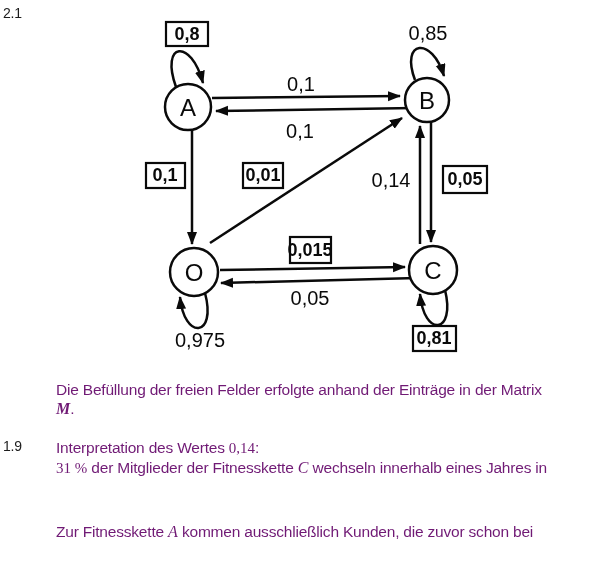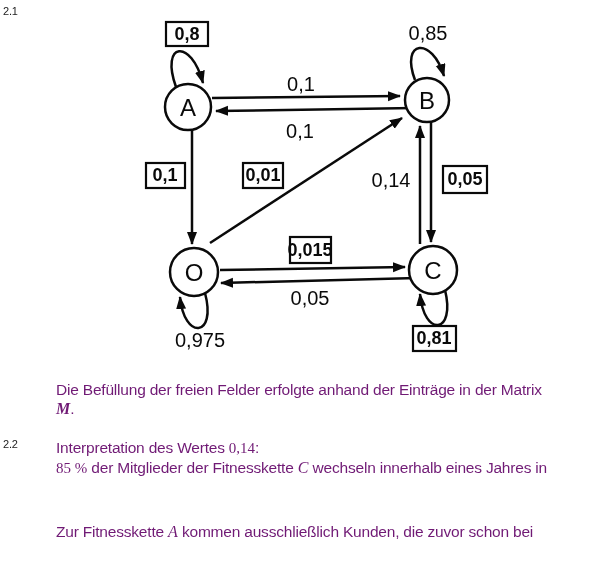--- a/index.html
+++ b/index.html
@@ -1,19 +1,19 @@
 <!DOCTYPE html>
 <html><head>
 <meta charset="utf-8">
 <style>
   html,body{margin:0;padding:0;background:#fff;}
   #page{position:relative;width:611px;height:571px;background:#fff;overflow:hidden;
         font-family:"Liberation Sans",sans-serif;color:#1c1c1c;}
   #diagram-svg{position:absolute;left:0;top:0;}
-  .sec-num{position:absolute;font-size:11px;letter-spacing:-0.2px;color:#1c1c1c;}
+  .sec-num{position:absolute;font-size:14px;letter-spacing:-0.2px;color:#1c1c1c;}
   .para{position:absolute;left:56px;font-size:15.5px;letter-spacing:-0.2px;line-height:19px;color:#701a75;}
   .para .line{white-space:nowrap;}
   .math-var{font-family:"Liberation Serif",serif;font-style:italic;font-size:16px;letter-spacing:0;}
   .math-bold{font-family:"Liberation Serif",serif;font-style:italic;font-weight:bold;font-size:16px;letter-spacing:0;}
   .math-num{font-family:"Liberation Serif",serif;font-size:15px;letter-spacing:0;}
   
   text{fill:#0a0a0a;}
   .node-lbl{font:400 24px "Liberation Sans",sans-serif;text-anchor:middle;}
   .edge-lbl{font:400 20px "Liberation Sans",sans-serif;text-anchor:middle;}
   .box-lbl{font:700 18px "Liberation Sans",sans-serif;text-anchor:middle;}
@@ -87,28 +87,28 @@
 
   <div class="para" style="top:380px;">
     <div class="line">
       <span>Die Befüllung der freien Felder erfolgte anhand der Einträge in der Matrix</span>
     </div>
     <div class="line">
       <span class="math-bold">M</span><span>.</span>
     </div>
   </div>
 
-  <div class="sec-num" style="left:3px;top:438px;">2.2</div>
+  <div class="sec-num" style="left:3px;top:438px;">1.9</div>
 
   <div class="para" style="top:438px;">
     <div class="line">
       <span>Interpretation des Wertes </span><span class="math-num">0,14</span><span>:</span>
     </div>
     <div class="line">
-      <span class="math-num">85 %</span><span> der Mitglieder der Fitnesskette </span><span class="math-var">C</span><span> wechseln innerhalb eines Jahres in</span>
+      <span class="math-num">31 %</span><span> der Mitglieder der Fitnesskette </span><span class="math-var">C</span><span> wechseln innerhalb eines Jahres in</span>
     </div>
   </div>
 
   <div class="para" style="top:522px;">
     <div class="line">
       <span>Zur Fitnesskette </span><span class="math-var">A</span><span> kommen ausschließlich Kunden, die zuvor schon bei</span>
     </div>
   </div>
 
 </div>

